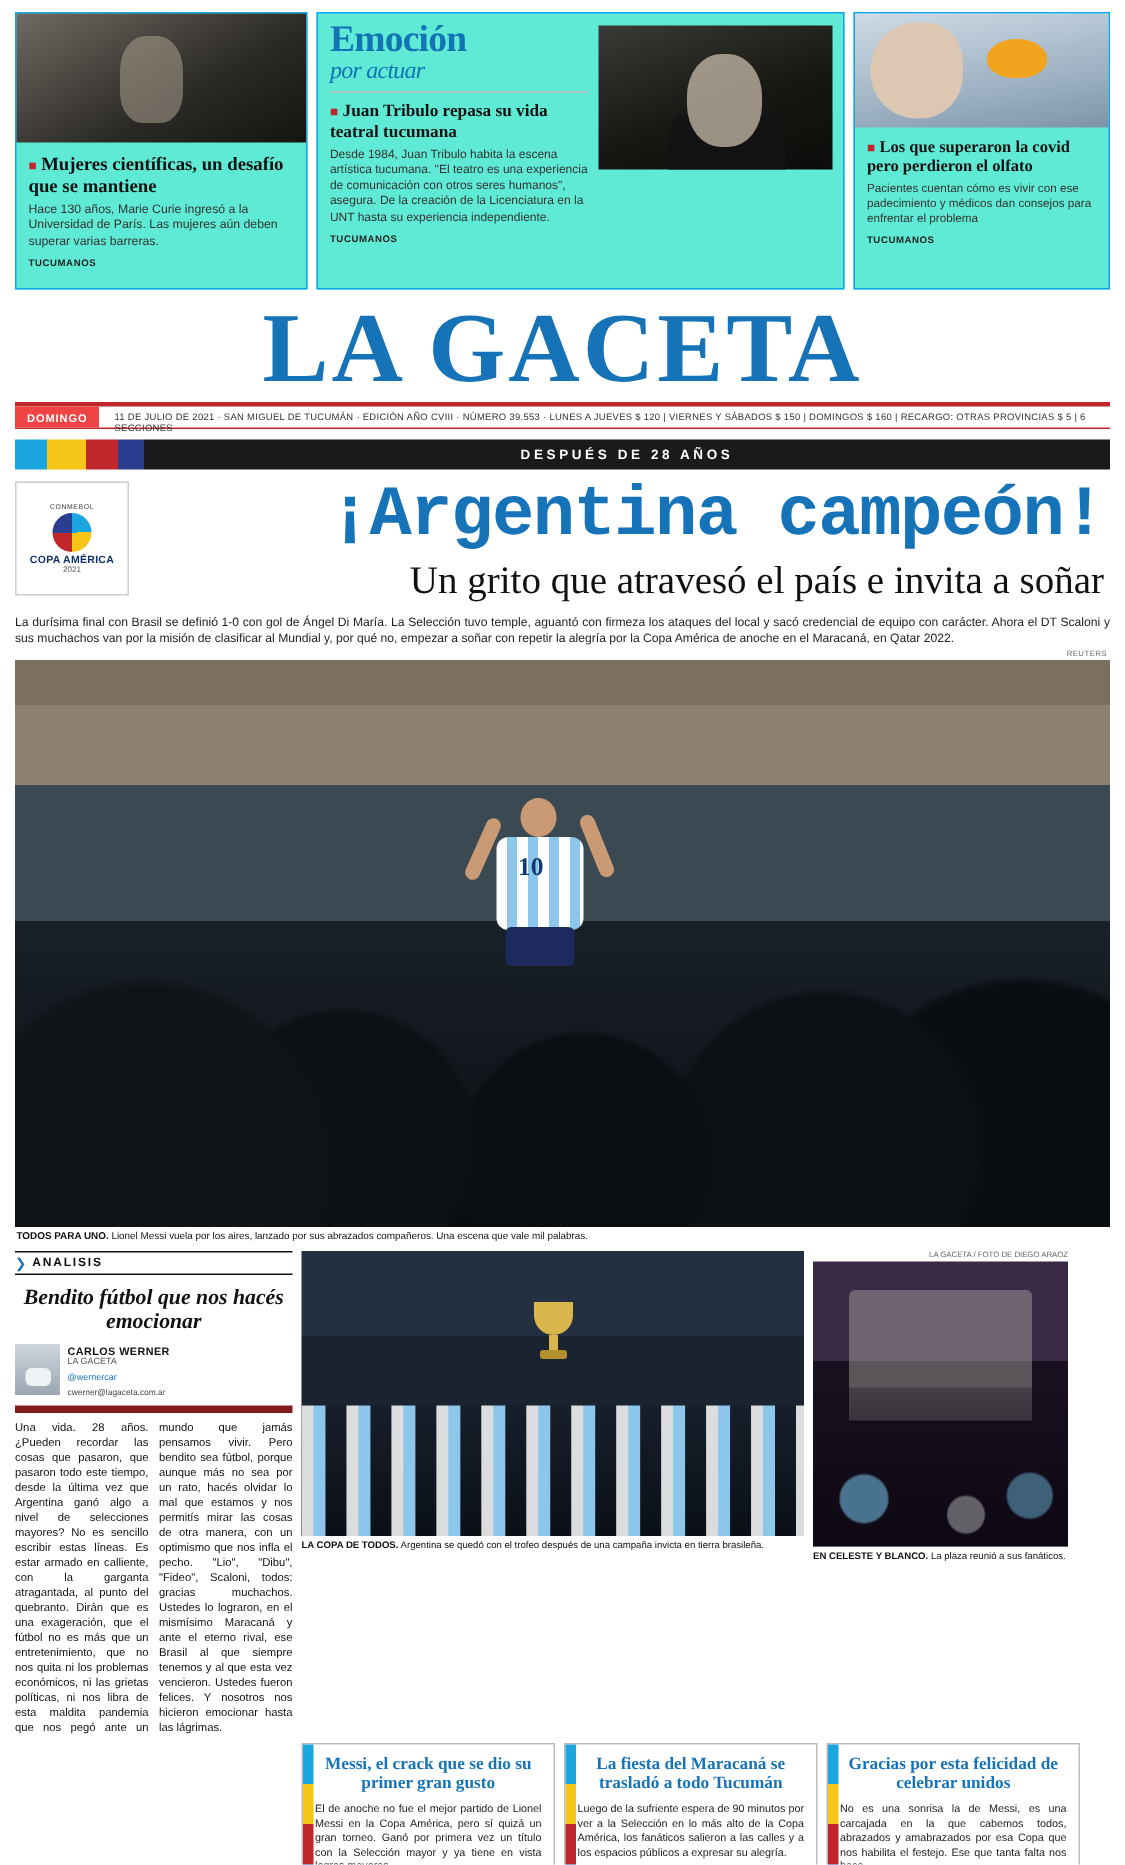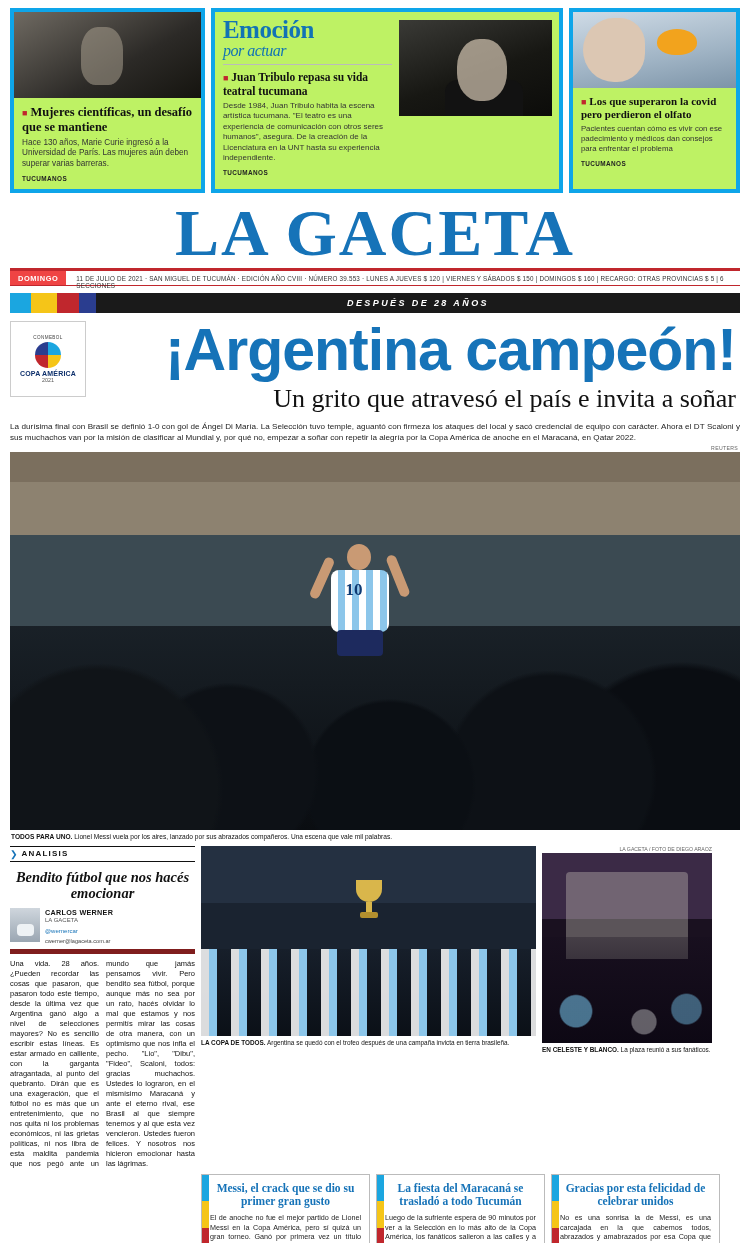--- a/index.html
+++ b/index.html
@@ -8,21 +8,21 @@
     width:750px; height:1243px;
     background:#ffffff;
     font-family:"Liberation Sans", sans-serif;
     color:#111;
     overflow:hidden;
   }
   .page { width:750px; height:1243px; position:relative; padding:8px 10px 0 10px; }
 
   
   .topstrip { display:flex; gap:6px; height:185px; }
-  .tsbox { border:4px solid #0ea5e9; position:relative; background:#bef264; }
+  .tsbox { border:1px solid #0ea5e9; position:relative; background:#5eead4; }
   .ts1 { width:212px; padding:0; }
   .ts2 { width:352px; padding:0; }
   .ts3 { width:186px; padding:0; }
 
   .ts-photo { width:100%; background:#2b2b2b; position:relative; overflow:hidden; }
   .ts1 .ts-photo { height:86px; background:linear-gradient(150deg,#6f6a62,#2c2a27 60%,#15140f); }
   .ts1 .ts-photo::after{content:"";position:absolute;left:36%;top:18%;width:42px;height:58px;border-radius:40% 40% 35% 35%;background:#a79e8e;opacity:.55;}
   .ts-head { font-family:"Liberation Serif", serif; font-weight:bold; font-size:12.5px; line-height:1.18; padding:7px 8px 3px 8px; }
   .ts-head .bullet { color:#c0272d; font-size:9px; margin-right:3px; }
   .ts-body { font-size:8.2px; line-height:1.3; padding:0 8px 4px 8px; color:#333; }
@@ -58,32 +58,32 @@
     line-height:.92;
   }
   .rule-red { height:3px; background:#c0272d; margin-top:4px; }
   .dateline { display:flex; align-items:stretch; height:15px; border-bottom:1px solid #c0272d; }
   .dateline .dom { background:#ef4444; color:#fff; font-size:7.4px; font-weight:bold; letter-spacing:.6px; padding:3px 8px 0 8px; }
   .dateline .info { flex:1; font-size:6.3px; letter-spacing:.2px; color:#333; padding:4px 0 0 10px; }
 
   
   .banner { display:flex; margin-top:7px; height:20px; }
   .banner .chunk { width:86px; background:linear-gradient(90deg,#1ba6e0 0 25%,#f5c518 25% 55%,#c0272d 55% 80%,#2a3d8f 80% 100%); }
-  .banner .ttl { flex:1; background:#1a1a1a; color:#fff; text-align:center; font-size:9px; font-weight:bold; letter-spacing:2.4px; padding-top:5px;font-style:italic; }
+  .banner .ttl { flex:1; background:#1a1a1a; color:#fff; text-align:center; font-size:9px; font-weight:bold; letter-spacing:2.4px; padding-top:5px; }
 
   
   .lead { display:flex; margin-top:8px; }
   .badge { width:86px; flex:0 0 86px; }
   .badge-box { width:76px; height:76px; border:1px solid #ccc; display:flex; flex-direction:column; align-items:center; justify-content:center; }
   .badge-top { font-size:4.6px; letter-spacing:.4px; color:#444; }
   .badge-cup { width:26px; height:26px; border-radius:50%; background:conic-gradient(#1ba6e0 0 25%, #f5c518 25% 50%, #c0272d 50% 75%, #2a3d8f 75% 100%); margin:2px 0; }
   .badge-txt { font-size:7px; font-weight:bold; color:#0d2f6b; letter-spacing:.2px; }
   .badge-yr { font-size:5.4px; color:#555; }
   .lead-txt { flex:1; text-align:right; padding-right:4px; }
-  .h1 { font-family:Liberation Sans, sans-serif; font-weight:bold; font-size:59px; line-height:1; color:#1673b8; letter-spacing:-1px; }
+  .h1 { font-family:Liberation Mono, monospace; font-weight:bold; font-size:47px; line-height:1; color:#1673b8; letter-spacing:-1px; }
   .h2 { font-family:"Liberation Serif", serif; font-size:26px; line-height:1.12; color:#111; margin-top:4px; }
   .bajada { font-size:8.1px; line-height:1.4; text-align:justify; margin-top:8px; color:#222; }
 
   .credit-r { font-size:5.2px; color:#666; text-align:right; padding:2px 2px 1px 0; letter-spacing:.3px; }
 
   
   .mainphoto { width:100%; height:378px; position:relative; overflow:hidden;
     background:linear-gradient(180deg,#7b6f5e 0 8%,#8d8270 8% 22%,#3b4a52 22% 46%,#1c242b 46% 100%); }
   .mp-crowd { position:absolute; left:0; right:0; bottom:0; height:54%; background:
       radial-gradient(circle at 12% 80%, #101418 0 18%, transparent 19%),

